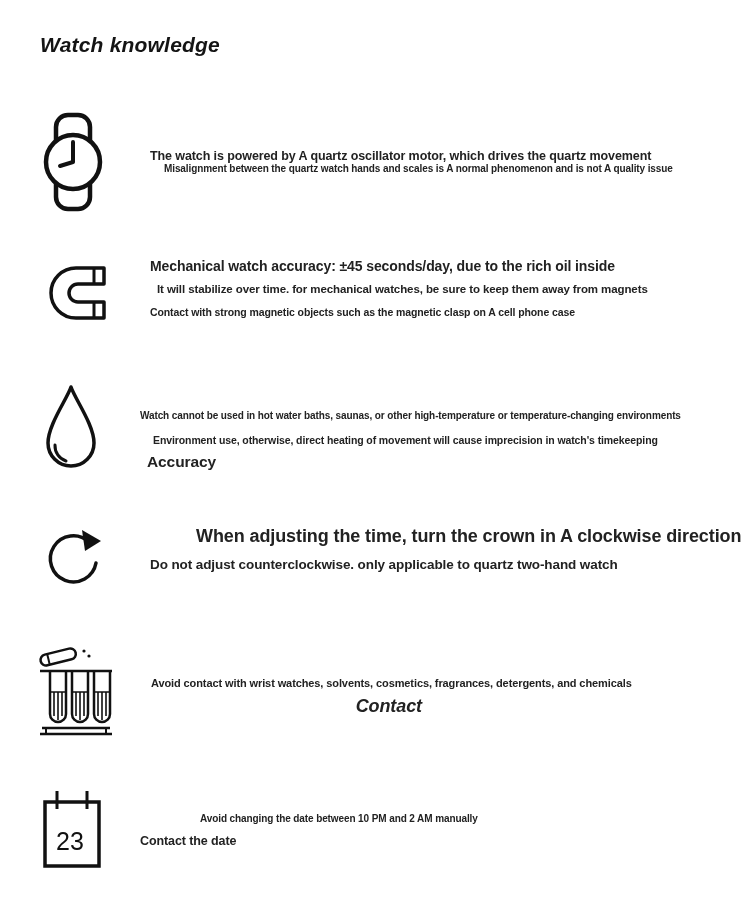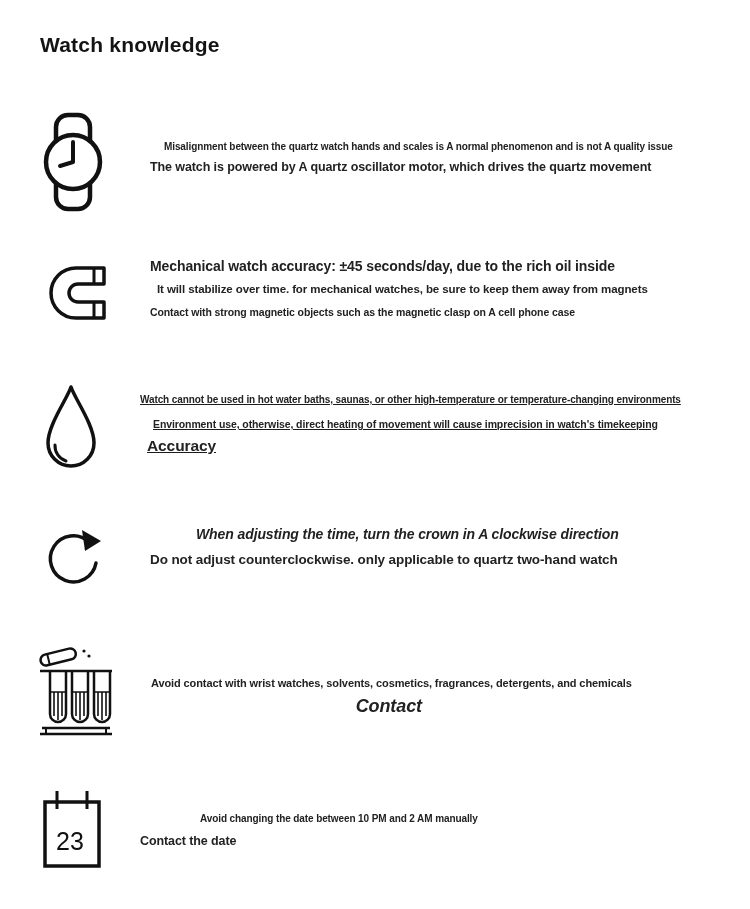--- a/index.html
+++ b/index.html
@@ -17,20 +17,21 @@
     overflow: hidden;
   }
   .title {
     position: absolute;
     left: 40px;
     top: 33px;
     font-size: 21px;
     font-weight: bold;
     letter-spacing: 0.2px;
     color: #141414;
+    font-style: italic;
   }
   .iconbox { position: absolute; }
   .textcol { position: absolute; }
   .l {
     font-weight: bold;
     white-space: nowrap;
     color: #222222;
     letter-spacing: -0.1px;
   }
   svg { display: block; }
@@ -44,22 +45,22 @@
 
   <section>
     <div class="iconbox" style="left:42px; top:112px;">
       <svg width="62" height="100" viewBox="0 0 62 100">
         <rect x="14" y="3" width="34" height="94" rx="12" fill="none" stroke="#111" stroke-width="4.5"></rect>
         <circle cx="31" cy="50" r="27" fill="#ffffff" stroke="#111" stroke-width="4.5"></circle>
         <path d="M31,50 V30 M31,50 L18,54" fill="none" stroke="#111" stroke-width="4" stroke-linecap="round"></path>
       </svg>
     </div>
     <div class="textcol" style="left:148px; top:141px;">
+      <p class="l" style="font-size:12.5px; margin-top:8px; margin-left:2px;">The watch is powered by A quartz oscillator motor, which drives the quartz movement</p>
       <p class="l" style="font-size:10px; margin-left:16px;">Misalignment between the quartz watch hands and scales is A normal phenomenon and is not A quality issue</p>
-      <p class="l" style="font-size:12.5px; margin-top:8px; margin-left:2px;">The watch is powered by A quartz oscillator motor, which drives the quartz movement</p>
     </div>
   </section>
 
   <section>
     <div class="iconbox" style="left:42px; top:262px;">
       <svg width="66" height="62" viewBox="0 0 66 62">
         <path d="M62,6 H34 A25,25 0 0 0 34,56 H62 V40 H36 A9,9 0 0 1 36,22 H62 Z" fill="none" stroke="#111" stroke-width="3.5" stroke-linejoin="round"></path>
         <path d="M52,6 V22 M52,40 V56" stroke="#111" stroke-width="3"></path>
       </svg>
     </div>
@@ -70,36 +71,36 @@
     </div>
   </section>
 
   <section>
     <div class="iconbox" style="left:40px; top:383px;">
       <svg width="62" height="88" viewBox="0 0 62 88">
         <path d="M31,4 C27,16 8,42 8,60 a23,23 0 0 0 46,0 C54,42 35,16 31,4 Z" fill="none" stroke="#111" stroke-width="3.5" stroke-linejoin="round"></path>
         <path d="M15,62 a16,16 0 0 0 11,16" fill="none" stroke="#111" stroke-width="3" stroke-linecap="round"></path>
       </svg>
     </div>
-    <div class="textcol" style="left:140px; top:394px;text-decoration:underline;">
+    <div class="textcol" style="left:140px; top:410px;">
       <p class="l" style="font-size:10px;">Watch cannot be used in hot water baths, saunas, or other high-temperature or temperature-changing environments</p>
       <p class="l" style="font-size:10.5px; margin-top:13px; margin-left:13px;">Environment use, otherwise, direct heating of movement will cause imprecision in watch's timekeeping</p>
       <p class="l" style="font-size:15.5px; margin-top:7px; margin-left:7px;">Accuracy</p>
     </div>
   </section>
 
   <section>
     <div class="iconbox" style="left:42px; top:520px;">
       <svg width="62" height="72" viewBox="0 0 62 72">
         <path d="M47,22 A23,23 0 1 0 54,43" fill="none" stroke="#111" stroke-width="3.5" stroke-linecap="round"></path>
         <polygon points="40,10 59,21 43,31" fill="#111"></polygon>
       </svg>
     </div>
     <div class="textcol" style="left:150px; top:526px;">
-      <p class="l" style="font-size:14px; margin-left:46px;font-style:italic;">When adjusting the time, turn the crown in A clockwise direction</p>
+      <p class="l" style="font-size:18px; margin-left:46px;">When adjusting the time, turn the crown in A clockwise direction</p>
       <p class="l" style="font-size:13.5px; margin-top:10px;">Do not adjust counterclockwise. only applicable to quartz two-hand watch</p>
     </div>
   </section>
 
   <section>
     <div class="iconbox" style="left:38px; top:644px;">
       <svg width="76" height="96" viewBox="0 0 76 96">
         <g transform="rotate(-14 22 12)">
           <rect x="2" y="7" width="36" height="11" rx="5.5" fill="none" stroke="#111" stroke-width="2.5"></rect>
           <path d="M10,7 V18" stroke="#111" stroke-width="2"></path>

